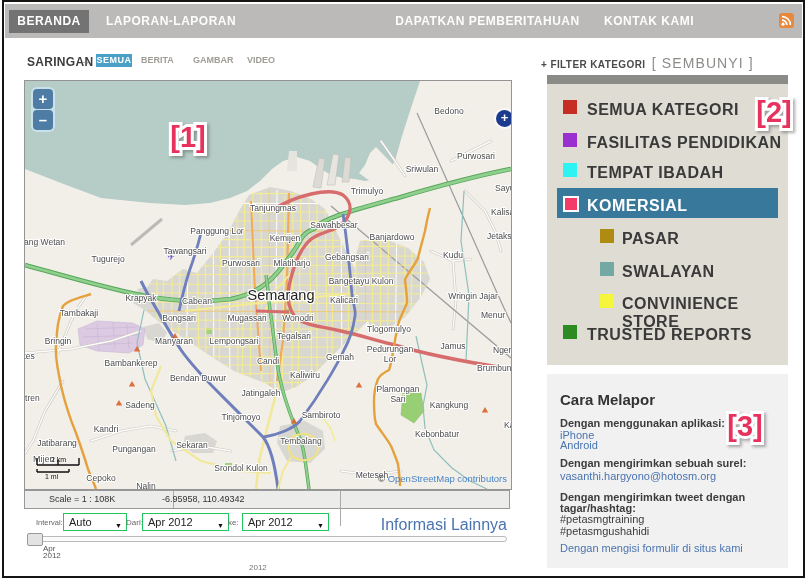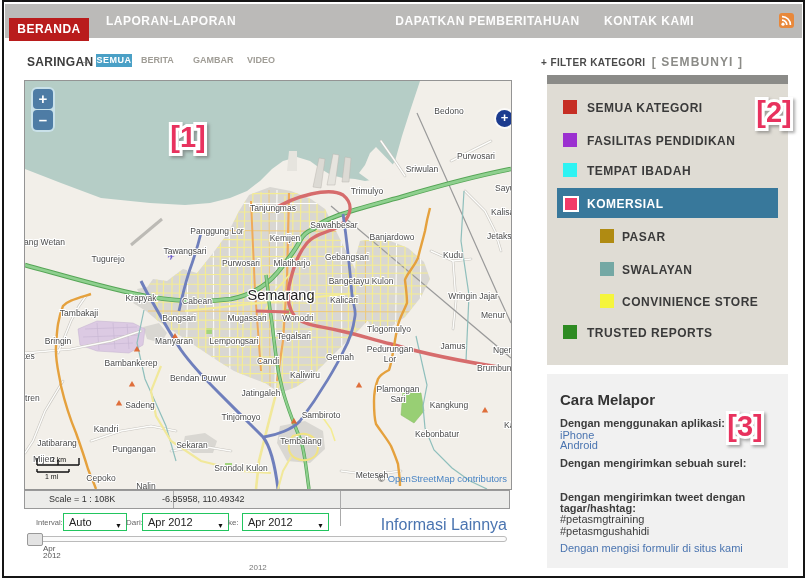--- a/index.html
+++ b/index.html
@@ -2,47 +2,47 @@
 <html><head>
 <meta charset="utf-8">
 <style>
 html,body{margin:0;padding:0;width:807px;height:580px;background:#fff;overflow:hidden;}
 body{font-family:"Liberation Sans",sans-serif;position:relative;}
 .abs{position:absolute;}
 .frame{left:2px;top:0px;width:799px;height:574px;border:2px solid #151515;z-index:50;pointer-events:none;}
 
 .nav{left:5px;top:4px;width:797px;height:34px;background:#bbbab8;}
 .nav .item{position:absolute;top:0;height:25px;line-height:34px;text-align:center;color:#fdfdfd;font-weight:bold;font-size:12px;letter-spacing:.5px;white-space:nowrap;}
-.beranda{position:absolute;left:4px;top:6px;width:80px;height:23px;background:#b91c1c;color:#fff;font-weight:bold;font-size:12px;letter-spacing:.5px;text-align:center;line-height:23px;margin-top:8px;}
+.beranda{position:absolute;left:4px;top:6px;width:80px;height:23px;background:#737373;color:#fff;font-weight:bold;font-size:12px;letter-spacing:.5px;text-align:center;line-height:23px;}
 
 .sar{font-size:12px;font-weight:bold;letter-spacing:.3px;color:#3d3d3d;}
 .chip{background:#4aa0c6;color:#fff;font-size:9px;font-weight:bold;letter-spacing:.5px;text-align:center;}
 .gtab{font-size:9px;font-weight:bold;letter-spacing:0;color:#a09d96;}
 .filtk{font-size:10px;font-weight:bold;letter-spacing:.4px;color:#4a4a4a;}
-.filtk .semb{color:#8b8b87;font-size:12px;letter-spacing:1.1px;font-weight:bold;}
+.filtk .semb{color:#8b8b87;font-size:14px;letter-spacing:1.1px;font-weight:normal;}
 
 .map{left:24px;top:80px;width:486px;height:408px;border:1px solid #949494;overflow:hidden;background:#f2efe9;}
 .zoomc{position:absolute;left:6px;top:6px;width:24px;height:45px;background:rgba(205,228,238,.85);border-radius:6px;}
 .zbtn{position:absolute;left:2px;width:20px;height:20px;background:#4e7ca5;border-radius:4px;color:#fff;text-align:center;line-height:19px;font-size:15px;font-weight:bold;}
 .layerbtn{position:absolute;left:471px;top:29px;width:17px;height:17px;border-radius:50%;background:#1c3b8f;box-shadow:0 0 0 2px rgba(255,255,255,.7);color:#fff;font-weight:bold;font-size:13px;text-align:center;line-height:16px;}
 
 .mfoot{left:24px;top:490px;width:484px;height:17px;background:#ececea;border:1px solid #999;font-size:9px;color:#333;}
 .mfoot .c1{position:absolute;left:0;top:0;width:124px;height:17px;border-right:1px solid #aaa;line-height:17px;padding-left:24px;}
 .mfoot .c2{position:absolute;left:125px;top:0;width:178px;height:35px;border-right:1px solid #aaa;line-height:17px;padding-left:12px;}
 
 .tlab{font-size:8px;color:#666;}
 .sel{position:absolute;height:16px;background:#fff;border:1px solid #22c55e;font-size:11px;color:#222;line-height:16px;padding-left:5px;}
 .sel .arr{position:absolute;right:4px;top:4px;font-size:7px;color:#111;}
 .infol{font-size:16px;color:#4a74b0;}
 .track{left:27px;top:536px;width:478px;height:4px;background:#fbfbfb;border:1px solid #bbb;border-radius:3px;}
 .handle{left:27px;top:533px;width:14px;height:11px;background:#e3e3e3;border:1px solid #999;border-radius:2px;}
 
 .panel{left:547px;top:75px;width:241px;height:290px;background:#dfdcd4;}
 .pstrip{position:absolute;left:0;top:0;width:241px;height:9px;background:#8b8b88;}
-.cat{position:absolute;font-size:12px;font-weight:bold;letter-spacing:.5px;color:#3a3a3a;}
+.cat{position:absolute;font-size:16px;font-weight:bold;letter-spacing:.5px;color:#3a3a3a;}
 .sq{position:absolute;width:14px;height:14px;}
 .komrow{position:absolute;left:10px;top:113px;width:221px;height:30px;background:#38789b;}
 
 .cara{left:547px;top:374px;width:241px;height:194px;background:#f1f1f1;}
 .cl{position:absolute;left:13px;font-size:11px;color:#3c3c3c;white-space:nowrap;}
 .b{font-weight:bold;}
 .lnk{color:#4a74b0;}
 .badge{position:absolute;z-index:40;}
 </style>
 </head>
@@ -323,20 +323,21 @@
     <div class="cat" style="left:75px;top:220px;">CONVINIENCE STORE</div>
   <div class="sq" style="left:16px;top:250px;background:#2e8b22;"></div>
     <div class="cat" style="left:40px;top:251px;">TRUSTED REPORTS</div>
 </div>
 <div class="abs cara">
   <div class="cl b" style="top:17px;font-size:15px;color:#333;">Cara Melapor</div>
   <div class="cl b" style="top:43px;">Dengan menggunakan aplikasi:</div>
   <div class="cl lnk" style="top:55px;">iPhone</div>
   <div class="cl lnk" style="top:65px;">Android</div>
   <div class="cl b" style="top:83px;">Dengan mengirimkan sebuah surel:</div>
+  <div class="cl lnk" style="top:96px;">vasanthi.hargyono@hotosm.org</div>
   <div class="cl b" style="top:117px;">Dengan mengirimkan tweet dengan</div>
   <div class="cl b" style="top:128px;">tagar/hashtag:</div>
   <div class="cl" style="top:139px;">#petasmgtraining</div>
   <div class="cl" style="top:151px;">#petasmgushahidi</div>
   <div class="cl lnk" style="top:168px;">Dengan mengisi formulir di situs kami</div>
 </div>
 <svg class="badge" style="left:152px;top:113px;" width="72" height="48" viewBox="0 0 72 48">
     <g font-family="Liberation Sans" font-size="29" font-weight="bold" text-anchor="middle" style="filter:drop-shadow(2.5px 2.5px 1.5px rgba(90,90,90,.5));">
       <text x="36" y="34" fill="#ffffff" stroke="#ffffff" stroke-width="6">[1]</text>
       <text x="36" y="34" fill="#e8325e">[1]</text>

